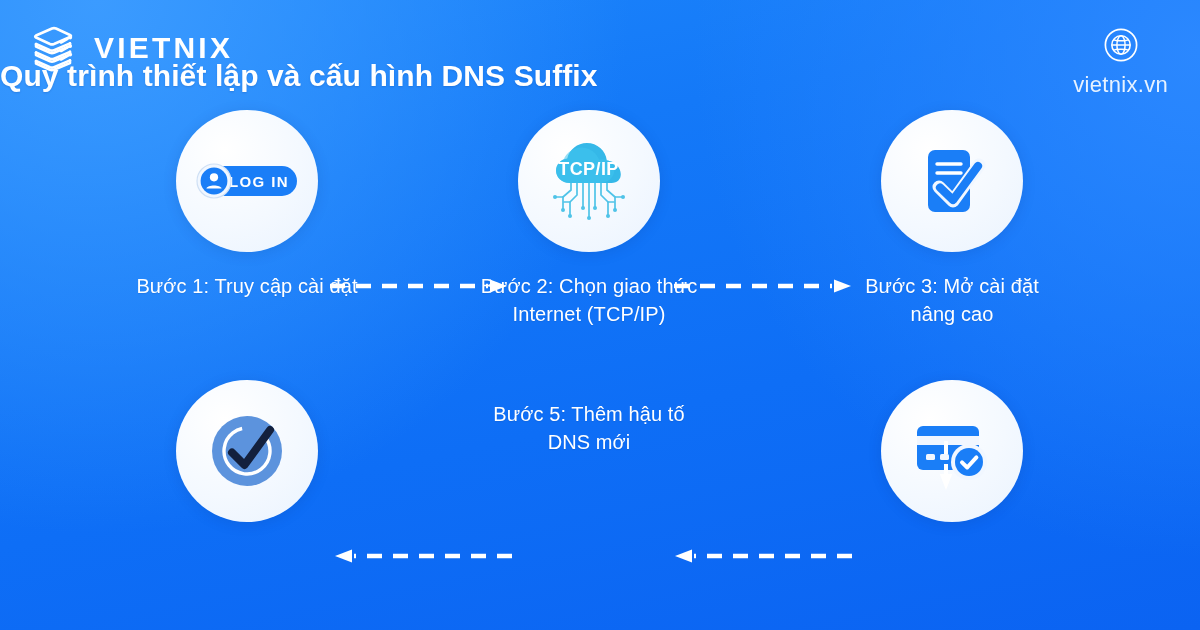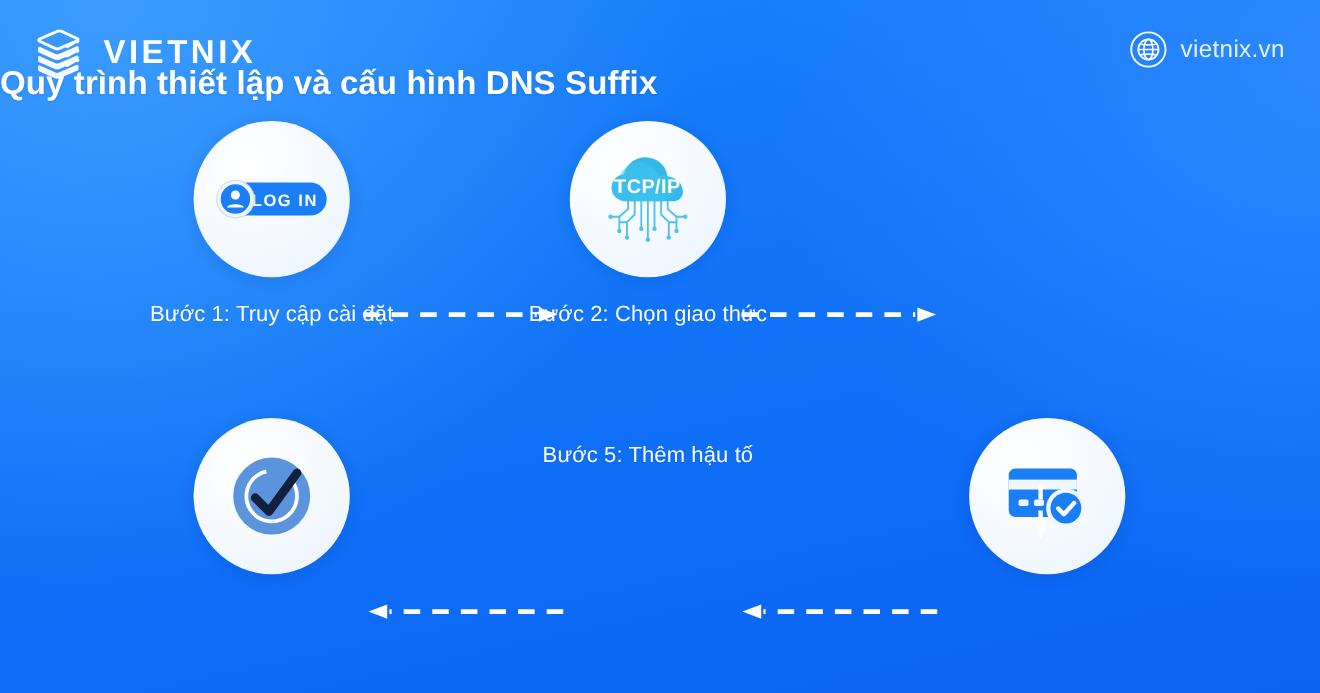--- a/index.html
+++ b/index.html
@@ -28,21 +28,21 @@
   .brand-name {
     color:#ffffff;
     font-size:30px;
     font-weight:bold;
     letter-spacing:3.2px;
     line-height:1;
   }
 
   .site {
     position:absolute; right:32px; top:28px;
-    display:flex; align-items:center; gap:12px;
+    display:flex; align-items:center; gap:12px;flex-direction:column;
   }
   .globe-badge { width:34px; height:34px; display:block; }
   .site-url {
     color:#e7f2ff;
     font-size:22px;
     letter-spacing:0.3px;
     line-height:1;
   }
 
   .title {
@@ -192,23 +192,43 @@
                      C71.6 25.9 77.8 32 77.8 39.3 C77.8 44.1 74.6 48 68.5 48 Z" fill="#35b8e8"></path>
             <path d="M26.5 48 C18.8 48 13 42.4 13 35.6 C13 30.6 16.2 26.3 20.7 24.4
                      C23.4 17.4 30.3 12.4 38.4 12.4 C46.6 12.4 53.6 17.6 56.1 24.8
                      C57.3 24.4 58.6 24.2 60 24.2 C66.3 24.2 71.4 29 71.4 35 C71.4 42 65 48 57.5 48 Z" fill="#3fc4ee" opacity="0.55"></path>
             <text x="45.5" y="40" text-anchor="middle" font-family="Liberation Sans, sans-serif" font-size="18" font-weight="bold" fill="#ffffff" letter-spacing="0.4">TCP/IP</text>
           </svg>
         </span>
       </div>
       <div class="caption">
         <div>Bước 2: Chọn giao thức</div>
-      </div>
-    </div>
-
+        <div>Internet (TCP/IP)</div>
+      </div>
+    </div>
+
+    <div class="node r1 c3">
+      <div class="disc">
+        <span>
+          <svg width="80" height="80" viewBox="0 0 80 80">
+            <rect x="16" y="9" width="42" height="62" rx="7" fill="#1a7ef7"></rect>
+            <g stroke="#ffffff" stroke-width="3.4" stroke-linecap="round">
+              <path d="M25 23 H49"></path>
+              <path d="M25 32 H49"></path>
+            </g>
+            <path d="M27 46 L41 60 L67 24" stroke="#f1f7ff" stroke-width="13" fill="none" stroke-linecap="round" stroke-linejoin="round"></path>
+            <path d="M28 46.5 L41 59 L66 25" stroke="#1a7ef7" stroke-width="8.2" fill="none" stroke-linecap="round" stroke-linejoin="round"></path>
+          </svg>
+        </span>
+      </div>
+      <div class="caption">
+        <div>Bước 3: Mở cài đặt</div>
+        <div>nâng cao</div>
+      </div>
+    </div>
 
     <div class="node r2 c3">
       <div class="disc">
         <span>
           <svg width="82" height="70" viewBox="0 0 82 70">
             <rect x="6" y="10" width="62" height="44" rx="6" fill="#1a7ef7"></rect>
             <rect x="6" y="20" width="62" height="9" fill="#f1f7ff"></rect>
             <g fill="#f1f7ff">
               <rect x="15" y="38" width="9" height="6" rx="1.6"></rect>
               <rect x="29" y="38" width="9" height="6" rx="1.6"></rect>
@@ -217,20 +237,21 @@
             <circle cx="58" cy="46" r="14" fill="#1a7ef7"></circle>
             <path d="M51 46.3 L56.2 51.5 L65.4 41.4" stroke="#ffffff" stroke-width="4" fill="none" stroke-linecap="round" stroke-linejoin="round"></path>
           </svg>
         </span>
       </div>
     </div>
 
     <div class="node r2 c2">
       <div class="caption">
         <div>Bước 5: Thêm hậu tố</div>
+        <div>DNS mới</div>
       </div>
     </div>
 
     <div class="node r2 c1">
       <div class="disc">
         <span>
           <svg width="86" height="86" viewBox="0 0 86 86">
             <circle cx="43" cy="43" r="35" fill="#5c93dd"></circle>
             <circle cx="43" cy="43" r="23" fill="none" stroke="#ffffff" stroke-width="3.4" stroke-dasharray="118 40" transform="rotate(-38 43 43)"></circle>
             <path d="M28 44.5 L40.5 57 L66 22" stroke="#13203d" stroke-width="8" fill="none" stroke-linecap="round" stroke-linejoin="round"></path>

